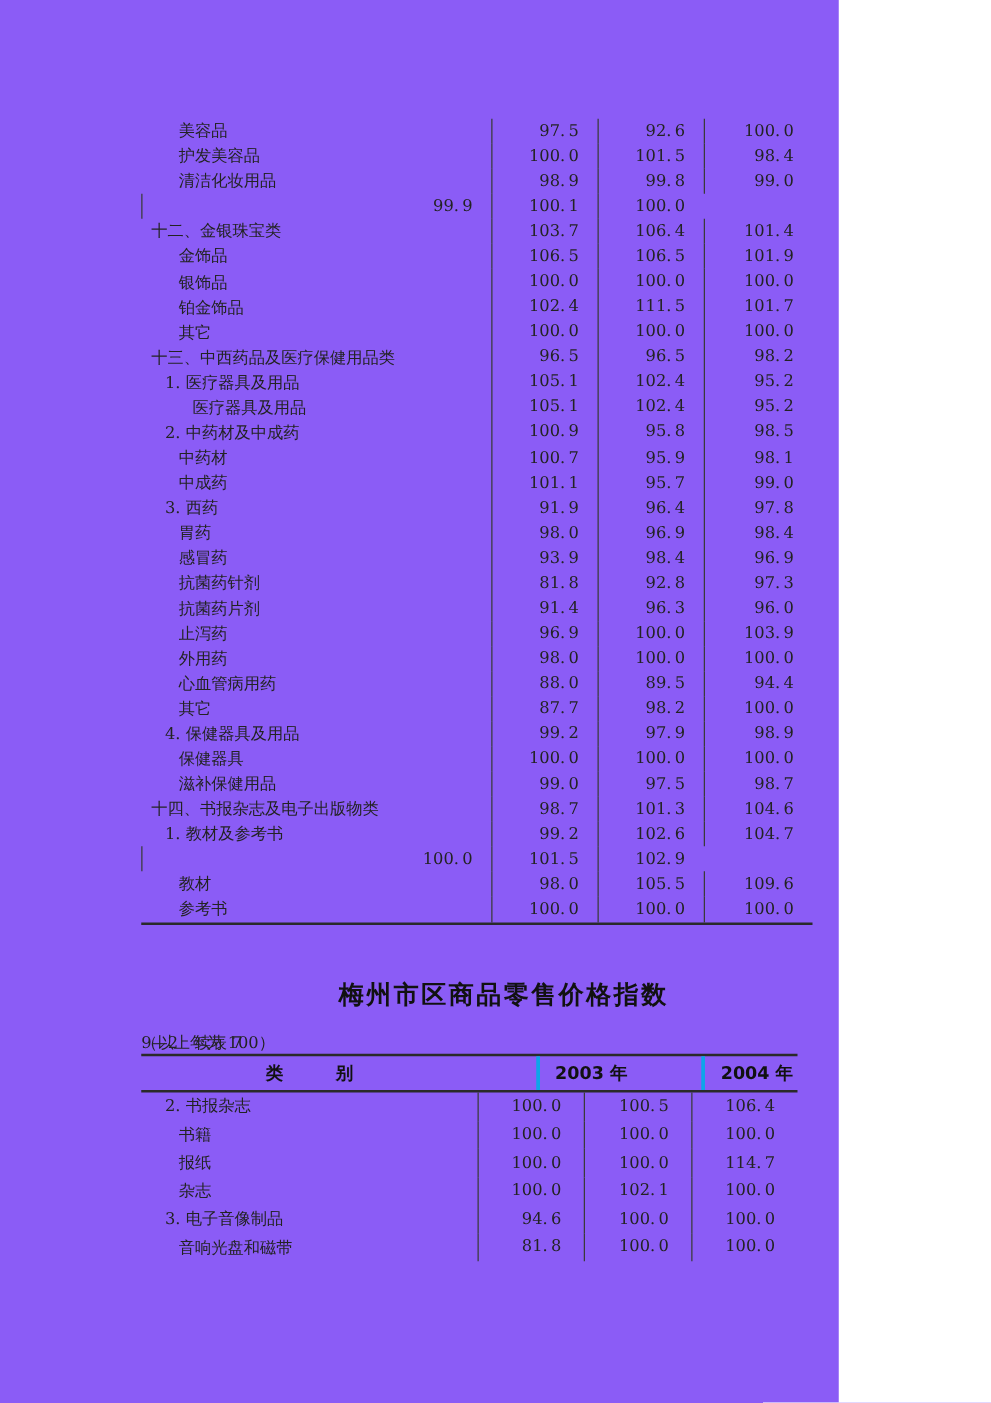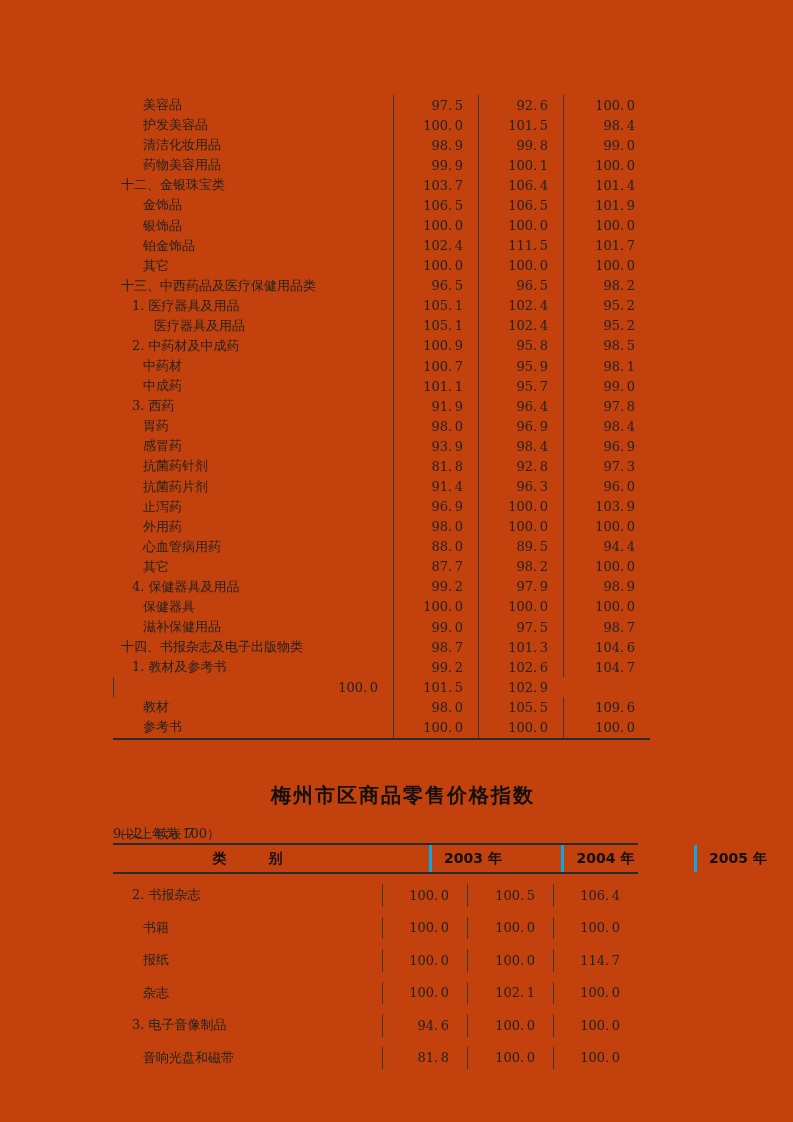--- a/index.html
+++ b/index.html
@@ -1,28 +1,28 @@
 <!DOCTYPE html>
 <html><head>
 <meta charset="utf-8">
 <style>
   html,body{margin:0;padding:0;background:#ffffff;}
   .page{
     position:relative;
-    width:793px;height:1122px;
-    background:#c2410c;
+    width:671px;height:1122px;
+    background:#8b5cf6;
     font-family:"DejaVu Serif","Liberation Serif",serif;
     color:#232323;
     overflow:hidden;
   }
 
   
   .grid-row{display:grid;align-items:center;}
   .t1-row{grid-template-columns:280px 85px 85px 87px;height:20.09px;font-size:13px;}
-  .t2-row{grid-template-columns:269px 85px 86px 85px;height:22.5px;font-size:13px;margin-top:10px;}
+  .t2-row{grid-template-columns:269px 85px 86px 85px;height:22.5px;font-size:13px;}
   .lab{white-space:nowrap;overflow:hidden;}
   .ind0{padding-left:8px;}
   .ind1{padding-left:19px;}
   .ind2{padding-left:30px;}
   .ind3{padding-left:41px;}
   .num{
     height:100%;box-sizing:border-box;
     display:flex;align-items:center;justify-content:flex-end;
     padding-right:15px;
     border-left:1px solid #3a3a3a;
@@ -88,21 +88,20 @@
         <div class="num">101. 5</div>
         <div class="num">98. 4</div>
       </div>
       <div class="grid-row t1-row">
         <div class="lab ind2">清洁化妆用品</div>
         <div class="num">98. 9</div>
         <div class="num">99. 8</div>
         <div class="num">99. 0</div>
       </div>
       <div class="grid-row t1-row">
-        <div class="lab ind2">药物美容用品</div>
         <div class="num">99. 9</div>
         <div class="num">100. 1</div>
         <div class="num">100. 0</div>
       </div>
       <div class="grid-row t1-row">
         <div class="lab ind0">十二、金银珠宝类</div>
         <div class="num">103. 7</div>
         <div class="num">106. 4</div>
         <div class="num">101. 4</div>
       </div>

